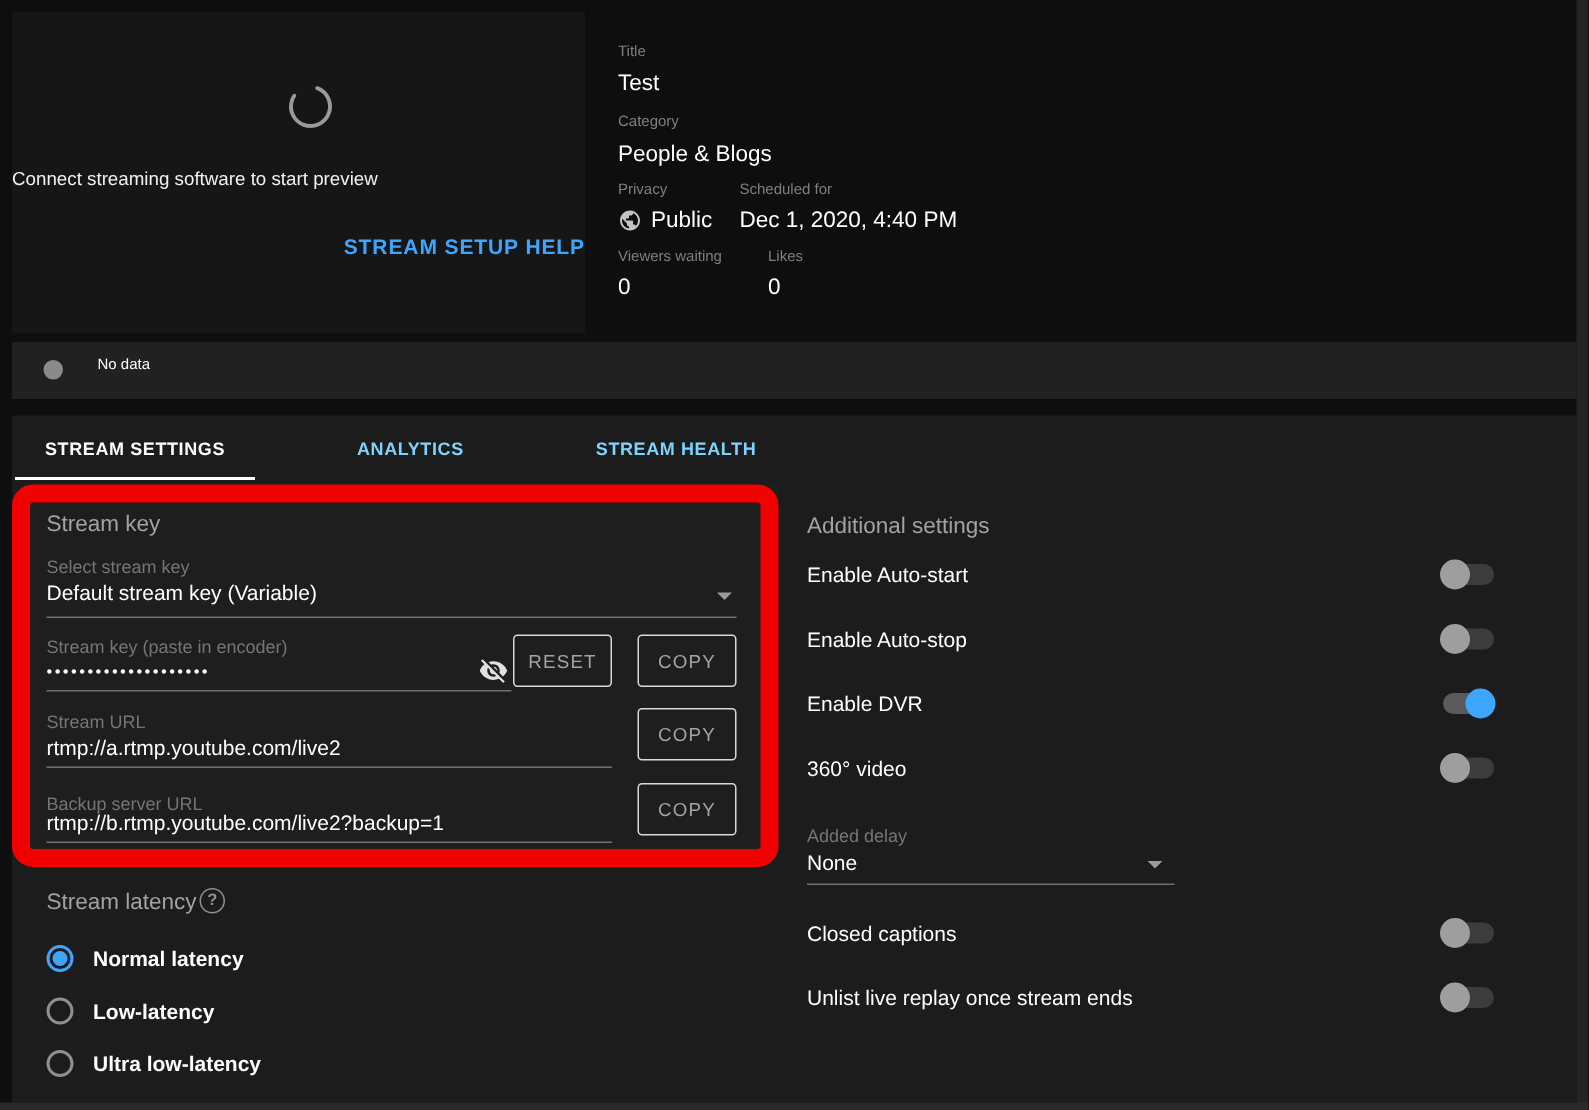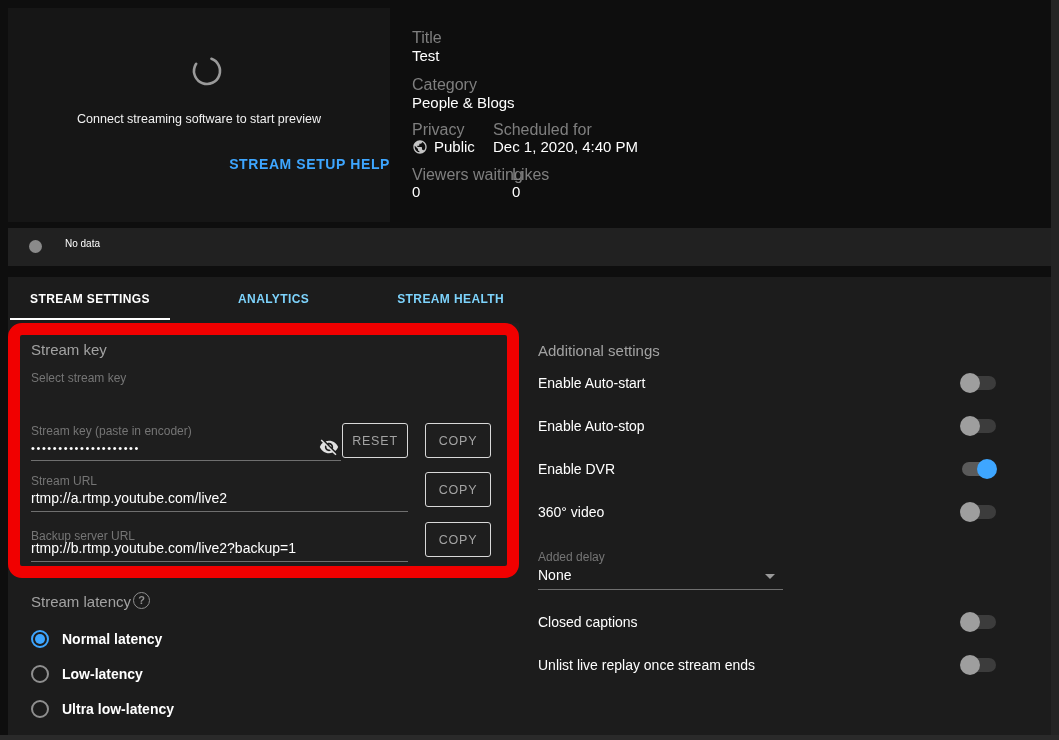--- a/index.html
+++ b/index.html
@@ -3,27 +3,27 @@
 <meta charset="utf-8">
 <style>
   * { margin:0; padding:0; box-sizing:border-box; }
   html,body { width:1059px; height:740px; background:#0e0e0e; overflow:hidden;
               font-family:"Liberation Sans", sans-serif; }
   #page { position:relative; width:1059px; height:740px; background:#0e0e0e; }
 
   
   .preview-box { position:absolute; left:8px; top:8px; width:382px; height:214px; background:#161616; }
   .spinner { position:absolute; left:183px; top:47px; width:32px; height:32px; }
-  .preview-msg { position:absolute; left:0; top:104px; width:100%; text-align:center;
+  .preview-msg { position:absolute; left:0; top:104px; width:100%; text-align:left;
                  color:#f1f1f1; font-size:12.5px; }
   .preview-link { position:absolute; left:0; top:148px; width:100%; text-align:right;
                   color:#3ea6ff; font-size:14px; font-weight:700; letter-spacing:.6px; cursor:pointer; }
 
   .info-panel { position:absolute; left:412px; top:0; width:640px; height:222px; color:#fff; }
-  .lbl { position:absolute; color:#7f7f7f; font-size:16px; }
+  .lbl { position:absolute; color:#7f7f7f; font-size:10px; }
   .val { position:absolute; color:#fff; font-size:15px; font-weight:500; }
   .globe { position:absolute; width:16px; height:16px; }
 
   
   .nodata-row { position:absolute; left:8px; top:228px; width:1043px; height:38px; background:#212121; }
   .status-dot { position:absolute; left:21px; top:12px; width:13px; height:13px; border-radius:50%; background:#8a8a8a; }
   .nodata-text { position:absolute; left:57px; top:10px; color:#fff; font-size:10px; font-weight:400; }
 
   
   .content { position:absolute; left:8px; top:277px; width:1043px; height:458px; background:#1c1c1c; }
@@ -120,20 +120,24 @@
     <div class="tabbar">
       <div class="tab on">STREAM SETTINGS</div>
       <div class="tab">ANALYTICS</div>
       <div class="tab">STREAM HEALTH</div>
     </div>
 
     <div class="sk-card">
       <div class="hdr" style="position:absolute;left:11px;top:18px">Stream key</div>
 
       <div class="slbl" style="position:absolute;left:11px;top:48px">Select stream key</div>
+      <div class="underline" style="position:absolute;left:11px;top:62px;width:460px;height:27px;cursor:pointer">
+        <div class="fval" style="position:absolute;left:0;top:2px">Default stream key (Variable)</div>
+        <div class="dd-arrow" style="position:absolute;right:3px;top:10px"></div>
+      </div>
 
       <div class="slbl" style="position:absolute;left:11px;top:101px">Stream key (paste in encoder)</div>
       <div class="underline" style="position:absolute;left:11px;top:113px;width:310px;height:25px">
         <div class="masked" style="position:absolute;left:0;top:6px">••••••••••••••••••••</div>
         <svg style="position:absolute;right:2px;top:1px;width:20px;height:20px;cursor:pointer" viewBox="0 0 24 24">
           <path fill="#e0e0e0" d="M12 7c2.76 0 5 2.24 5 5 0 .65-.13 1.26-.36 1.83l2.92 2.92c1.51-1.26 2.7-2.89 3.43-4.75-1.73-4.39-6-7.5-11-7.5-1.4 0-2.74.25-3.98.7l2.16 2.16C10.74 7.13 11.35 7 12 7zM2 4.27l2.28 2.28.46.46C3.08 8.3 1.78 10.02 1 12c1.73 4.39 6 7.5 11 7.5 1.55 0 3.03-.3 4.38-.84l.42.42L19.73 22 21 20.73 3.27 3 2 4.27zM7.53 9.8l1.55 1.55c-.05.21-.08.43-.08.65 0 1.66 1.34 3 3 3 .22 0 .44-.03.65-.08l1.55 1.55c-.67.33-1.41.53-2.2.53-2.76 0-5-2.24-5-5 0-.79.2-1.53.53-2.2zm4.31-.78l3.15 3.15.02-.16c0-1.66-1.34-3-3-3l-.17.01z"></path>
         </svg>
       </div>
       <button class="btn" style="left:322px;top:100px">RESET</button>
       <button class="btn" style="left:405px;top:100px">COPY</button>

